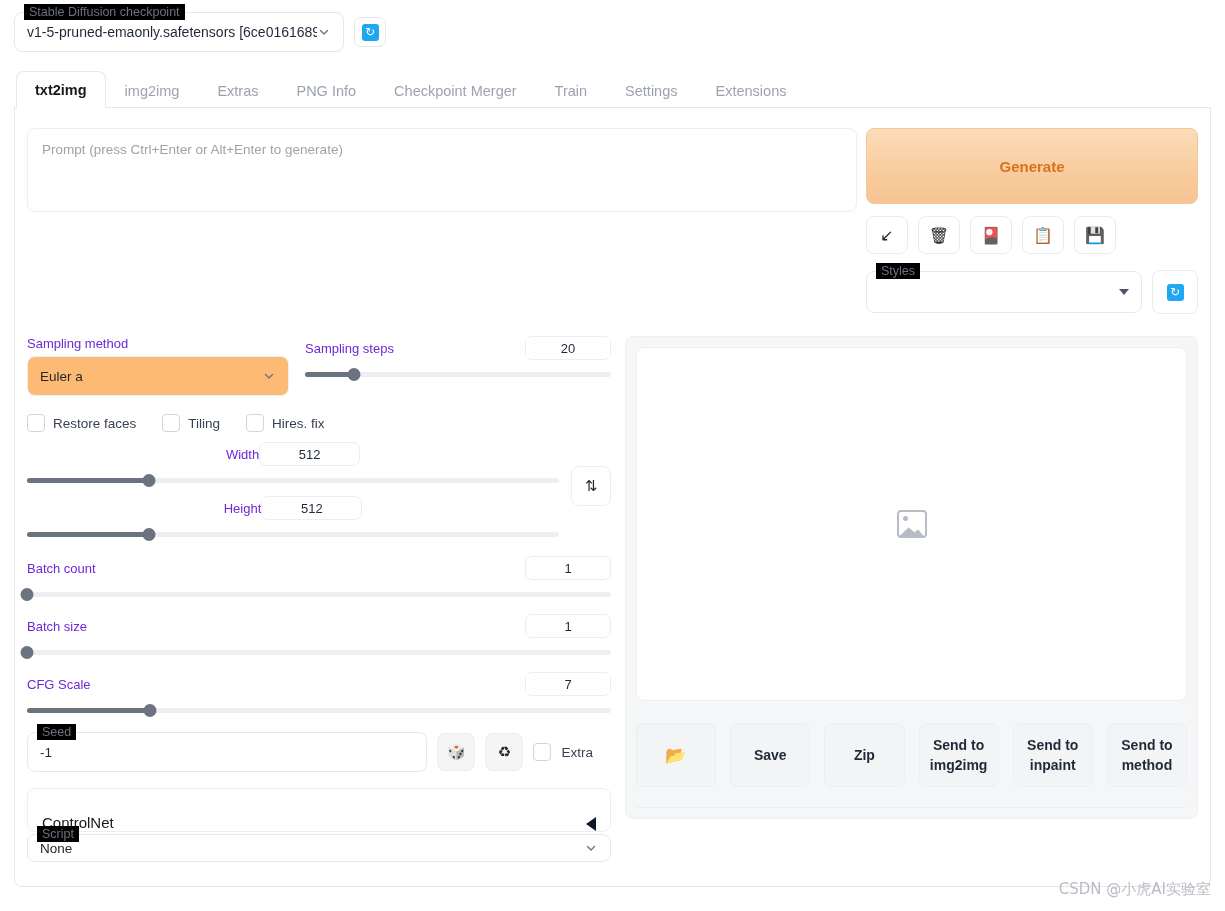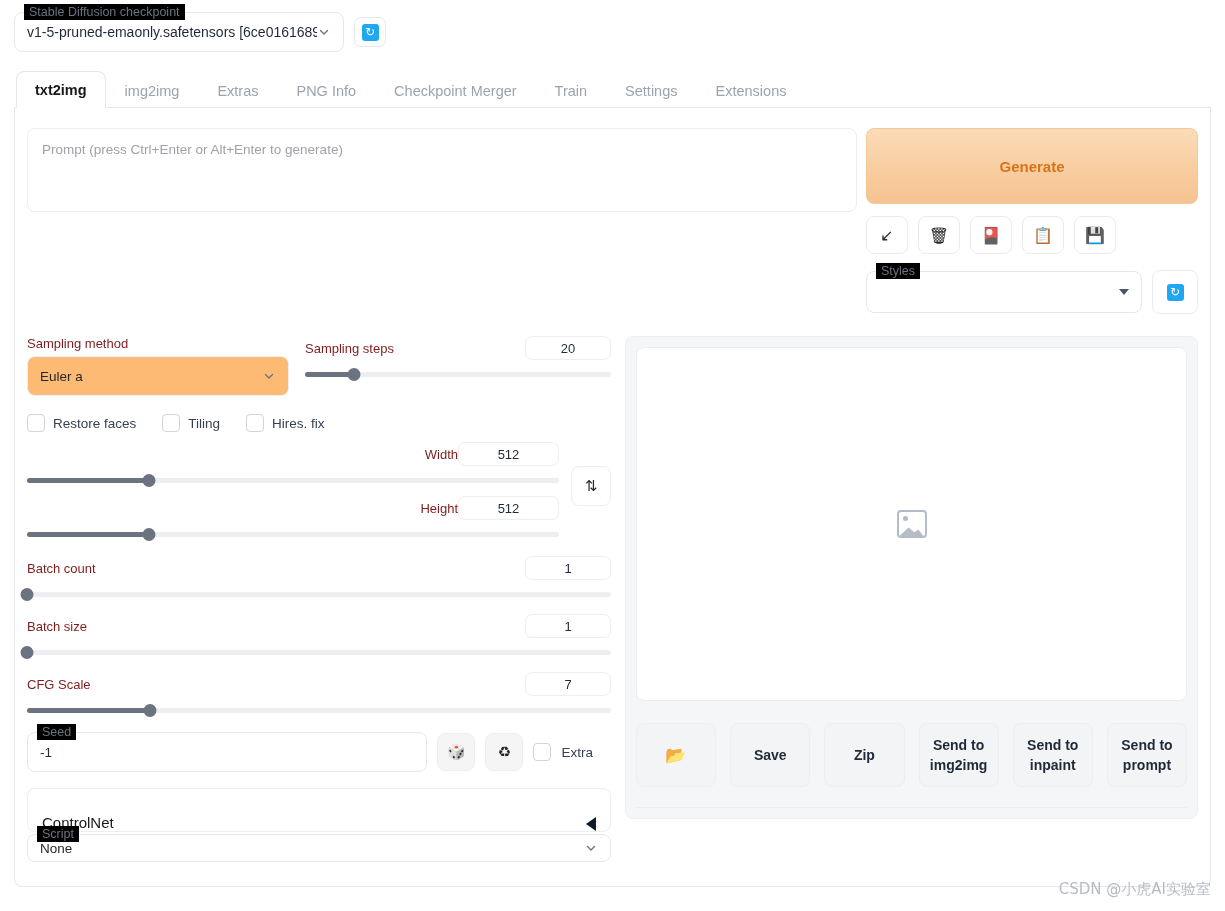--- a/index.html
+++ b/index.html
@@ -203,21 +203,21 @@
   .lower {
     display: flex;
     gap: 14px;
     margin-top: 22px;
   }
   .left-col { width: 584px; flex: none; }
   .right-col { flex: 1; }
 
   .lbl {
     font-size: 13px;
-    color: #7f1d1d;
+    color: #6d28d9;
     margin-bottom: 5px;
   }
   .sampler-row {
     display: flex;
     gap: 16px;
     align-items: flex-start;
   }
   .sampler-box { width: 262px; flex: none; }
   .select-box {
     height: 38px;
@@ -307,21 +307,21 @@
     border-radius: 8px;
     background: #fff;
     display: flex; align-items: center; justify-content: center;
     margin-top: 24px;
     font-size: 15px;
     cursor: pointer;
     font-family: "DejaVu Sans", sans-serif;
   }
   .wh-row { margin-bottom: 2px; }
   .wh-row .head {
-    display: flex; align-items: center; justify-content: flex-end;
+    display: flex; align-items: center; justify-content: center;
   }
   .wh-row .num-box { width: 101px; }
 
   .batch-row { margin-top: 12px; }
 
   .seed-row {
     display: flex;
     align-items: center;
     gap: 10px;
     margin-top: 14px;
@@ -640,21 +640,21 @@
             <span class="mtn"></span>
           </div>
         </div>
 
         <div class="out-btns">
           <div class="out-btn icon-only">📂</div>
           <div class="out-btn">Save</div>
           <div class="out-btn">Zip</div>
           <div class="out-btn">Send to img2img</div>
           <div class="out-btn">Send to inpaint</div>
-          <div class="out-btn">Send to prompt</div>
+          <div class="out-btn">Send to method</div>
         </div>
 
         <div class="hr-light"></div>
       </div>
     </div>
 
   </div>
 </div>
 
 <div class="watermark">CSDN @小虎AI实验室</div>

